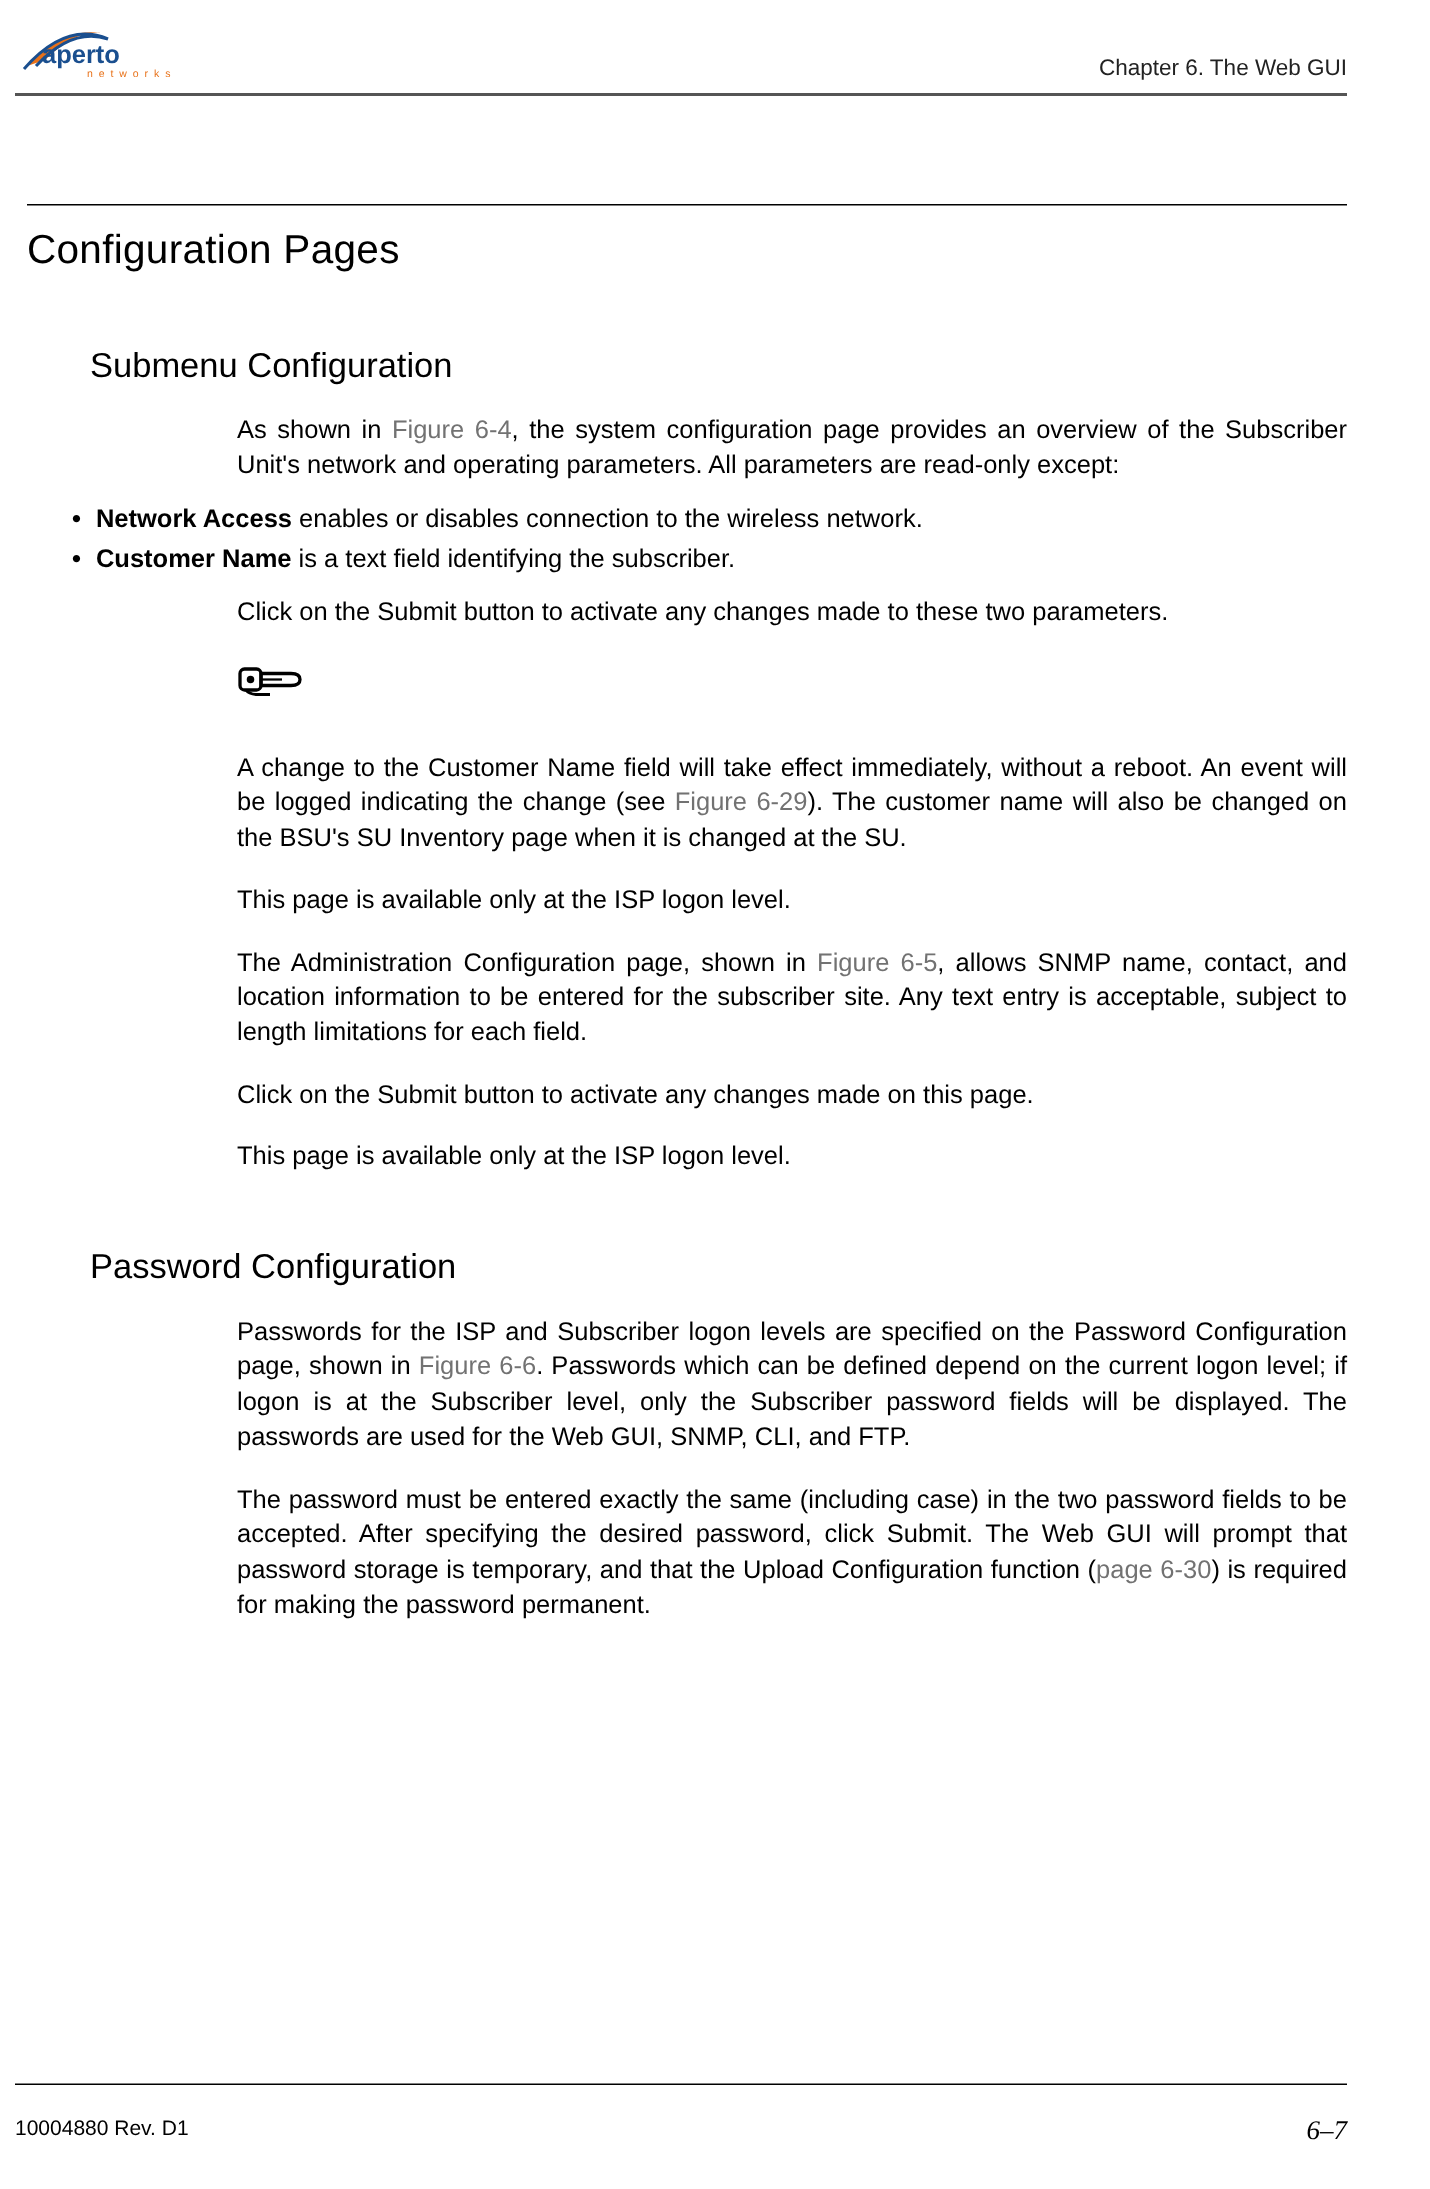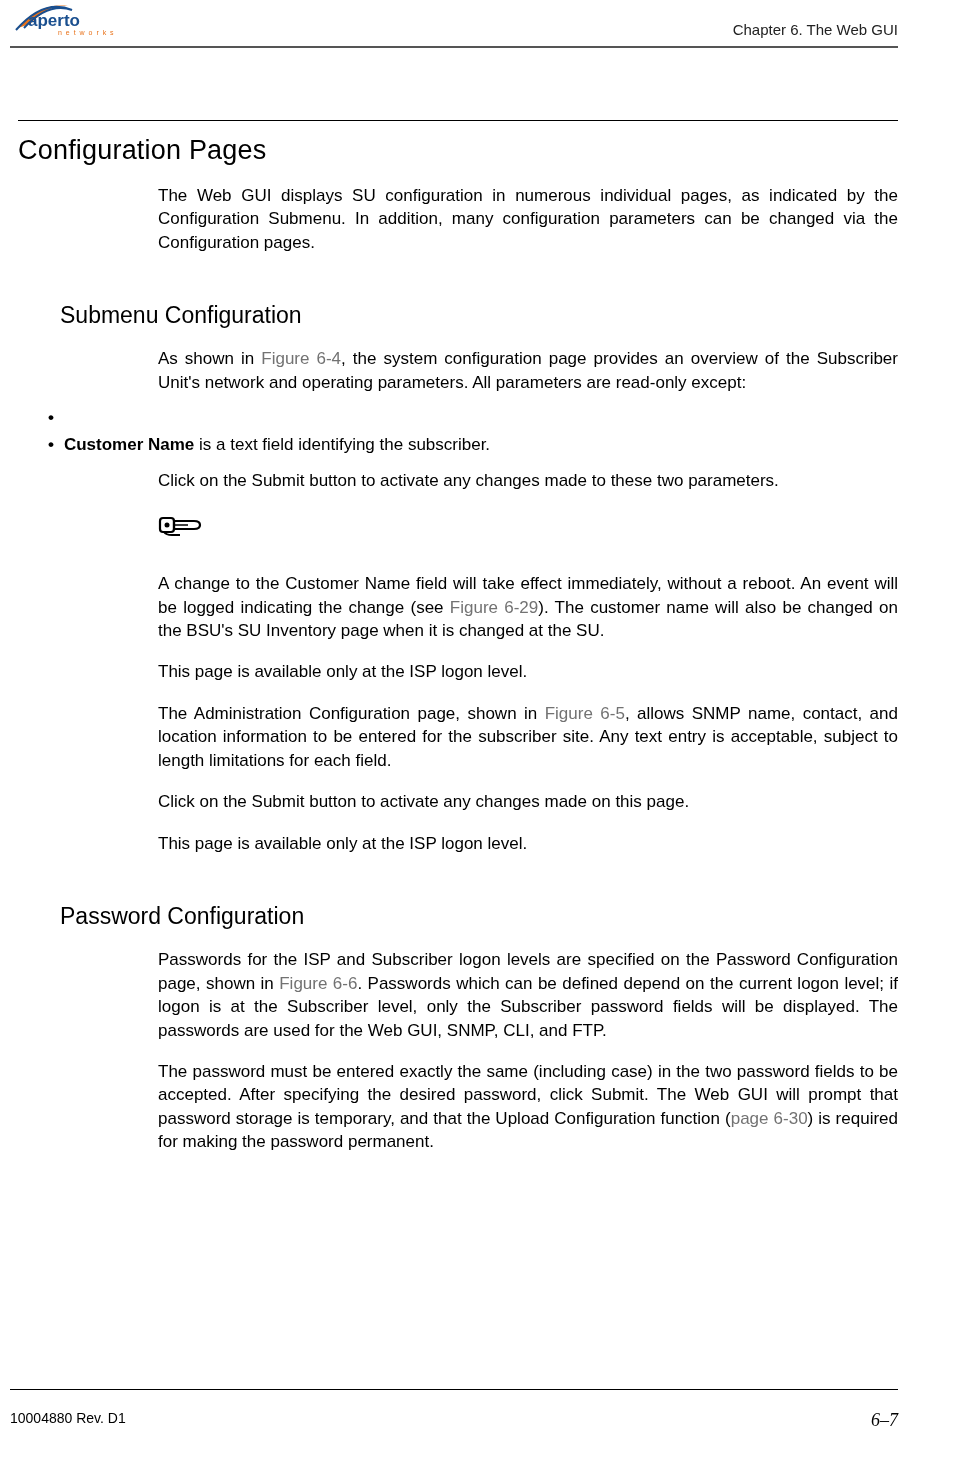--- a/index.html
+++ b/index.html
@@ -7,20 +7,21 @@
     font-family: "Lucida Grande", "Segoe UI", Arial, sans-serif;
     font-size: 17px;
     color: #000;
     background: #fff;
     width: 953px;
     height: 1459px;
     position: relative;
   }
   .page {
     padding: 0 55px 0 10px;
+    margin-top: 16px;
   }
   .header-row {
     display: flex;
     justify-content: space-between;
     align-items: flex-end;
     padding-bottom: 4px;
   }
   .logo {
     width: 110px;
     height: 40px;
@@ -130,31 +131,31 @@
         <text x="48" y="35" font-family="Arial" font-size="7" fill="#e8721a" letter-spacing="1">n e t w o r k s</text>
       </svg>
     </div>
     <div class="chapter-label">Chapter 6.  The Web GUI</div>
   </div>
   <hr class="top-rule">
 
   <div class="main">
     <h1 class="h1">Configuration Pages</h1>
 
-    <p class="body-text body-indent">The Web GUI displays SU configuration in numerous individual pages, as indicated by the Configuration Submenu. In addition, many configuration parameters can be changed via the Configuration pages.</p>
 
     <h2 class="h2">Submenu Configuration</h2>
 
     <p class="body-text body-indent">
       <span>As shown in </span><span class="fig-ref">Figure 6-4</span><span>, the system configuration page provides an overview of the Subscriber Unit's network and operating parameters. All parameters are read-only except:</span>
     </p>
 
     <div class="bullet-list body-indent">
       <div class="bullet-item">
         <span class="bullet-marker">•</span>
+        <span><span class="bold">Network Access</span><span> enables or disables connection to the wireless network.</span></span>
       </div>
       <div class="bullet-item">
         <span class="bullet-marker">•</span>
         <span><span class="bold">Customer Name</span><span> is a text field identifying the subscriber.</span></span>
       </div>
     </div>
 
     <p class="body-text body-indent tight">Click on the Submit button to activate any changes made to these two parameters.</p>
 
     <div class="note-row">

